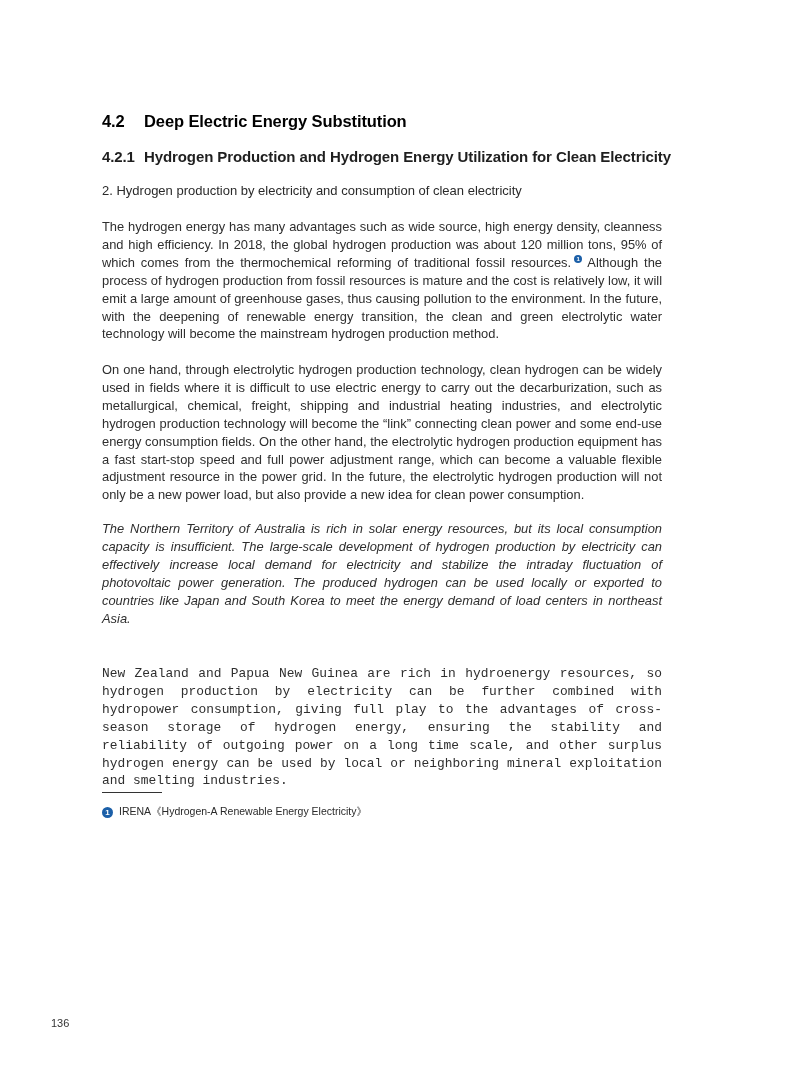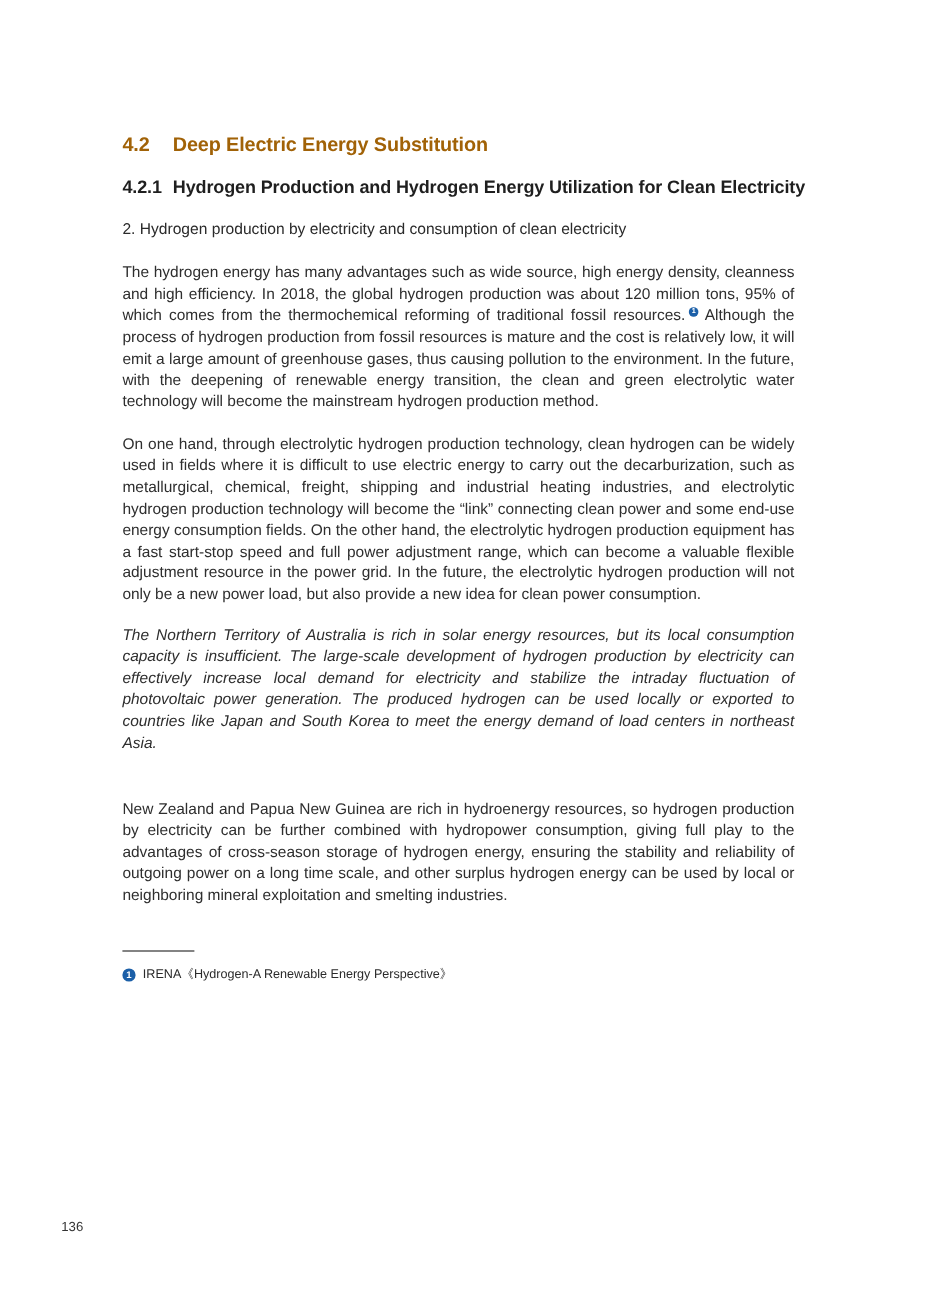--- a/index.html
+++ b/index.html
@@ -19,21 +19,21 @@
       position: absolute;
       left: 0; top: 0;
       width: 793px; height: 1077px;
     }
     .h2 {
       position: absolute;
       left: 102px;
       top: 112px;
       font-size: 16.5px;
       font-weight: bold;
-      color: #a16207;
+      color: #000000;
       white-space: nowrap;
       letter-spacing: -0.1px;
     }
     .h2 .num { display: inline-block; width: 42px; }
     .h3 {
       position: absolute;
       left: 102px;
       top: 148px;
       font-size: 15px;
       font-weight: bold;
@@ -56,21 +56,21 @@
       width: 560px;
       font-size: 12.9px;
       line-height: 17.9px;
       text-align: justify;
       color: #2e2e2e;
       margin: 0;
     }
     .p1 { top: 218px; }
     .p2 { top: 361px; }
     .p3 { top: 520px; font-style: italic; }
-    .p4 { top: 665px; }
+    .p4 { top: 665px; font-family: Liberation Mono, monospace; }
     .fn-mark {
       display: inline-block;
       width: 8px; height: 8px;
       border-radius: 50%;
       background: #1b5fa8;
       color: #ffffff;
       font-size: 6px;
       line-height: 8px;
       text-align: center;
       font-weight: bold;
@@ -136,18 +136,18 @@
   <p class="para p2">On one hand, through electrolytic hydrogen production technology, clean hydrogen can be widely used in fields where it is difficult to use electric energy to carry out the decarburization, such as metallurgical, chemical, freight, shipping and industrial heating industries, and electrolytic hydrogen production technology will become the “link” connecting clean power and some end-use energy consumption fields. On the other hand, the electrolytic hydrogen production equipment has a fast start-stop speed and full power adjustment range, which can become a valuable flexible adjustment resource in the power grid. In the future, the electrolytic hydrogen production will not only be a new power load, but also provide a new idea for clean power consumption.</p>
 
   <p class="para p3">The Northern Territory of Australia is rich in solar energy resources, but its local consumption capacity is insufficient. The large-scale development of hydrogen production by electricity can effectively increase local demand for electricity and stabilize the intraday fluctuation of photovoltaic power generation. The produced hydrogen can be used locally or exported to countries like Japan and South Korea to meet the energy demand of load centers in northeast Asia.</p>
 
   <p class="para p4">New Zealand and Papua New Guinea are rich in hydroenergy resources, so hydrogen production by electricity can be further combined with hydropower consumption, giving full play to the advantages of cross-season storage of hydrogen energy, ensuring the stability and reliability of outgoing power on a long time scale, and other surplus hydrogen energy can be used by local or neighboring mineral exploitation and smelting industries.</p>
 
   <div class="fn-rule"></div>
 
   <div class="footnote">
     <span class="fn-badge">1</span>
-    <span>IRENA《Hydrogen-A Renewable Energy Perspective》</span>
+    <span>IRENA《Hydrogen-A Renewable Energy Electricity》</span>
   </div>
 
   <div class="page-number">136</div>
 
 </div>
 
 </body></html>

